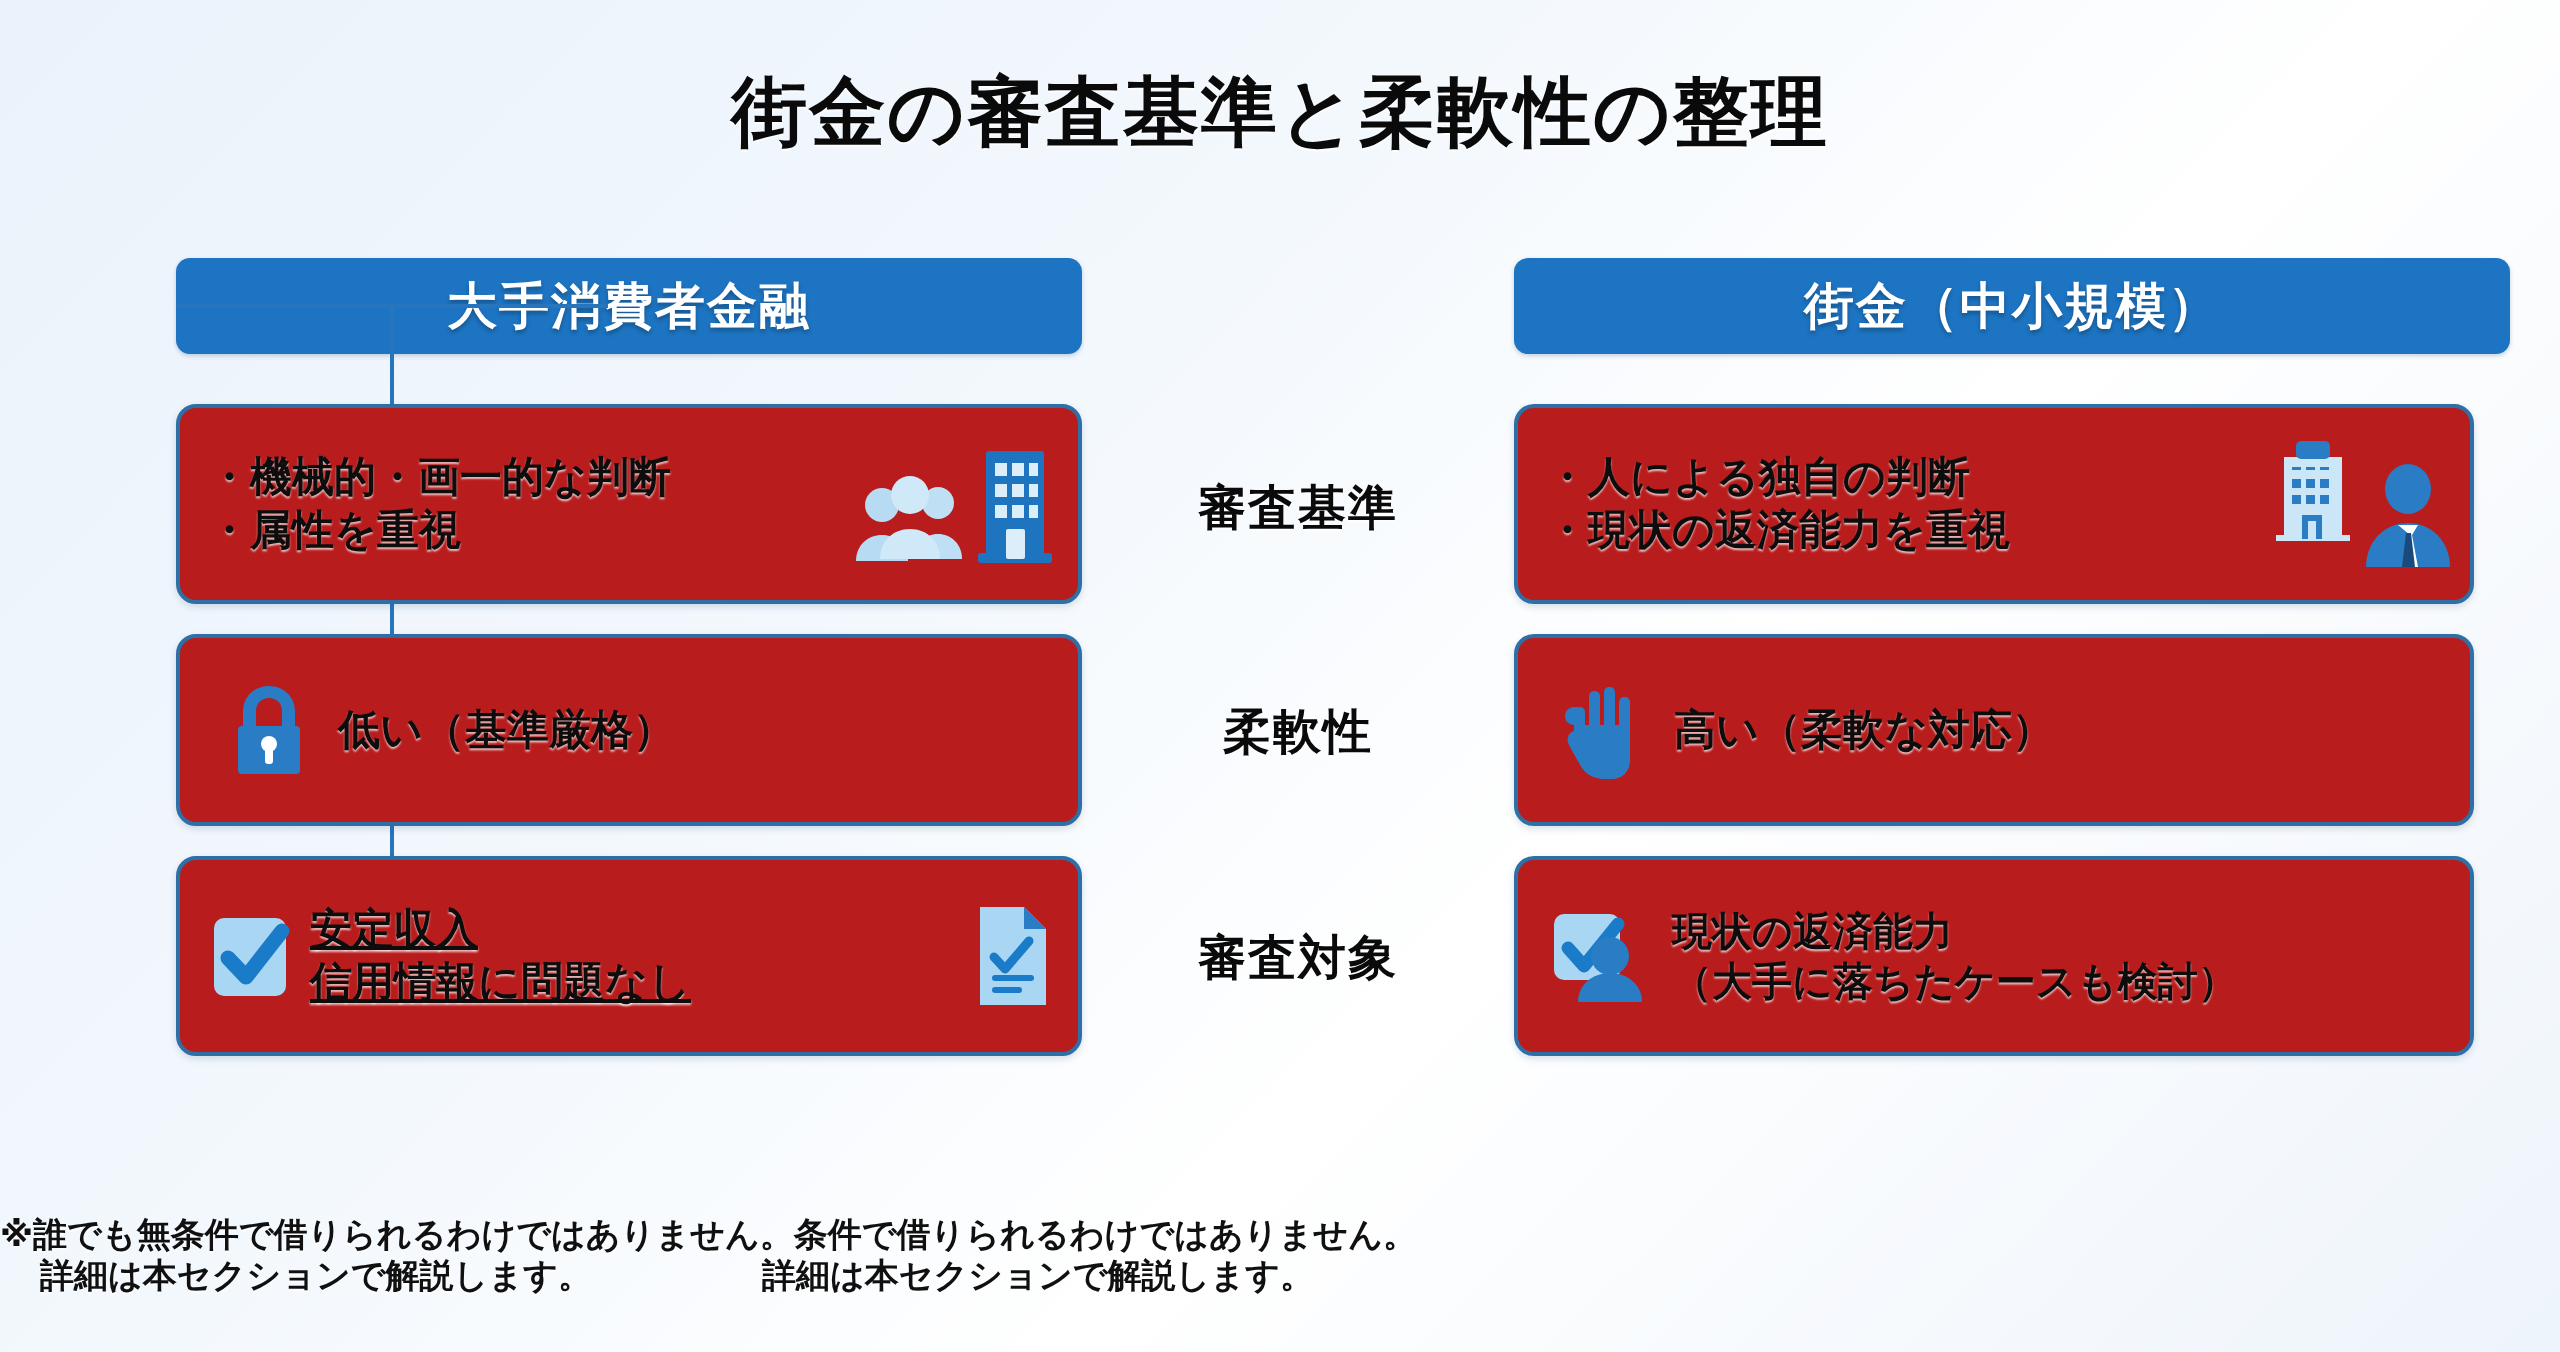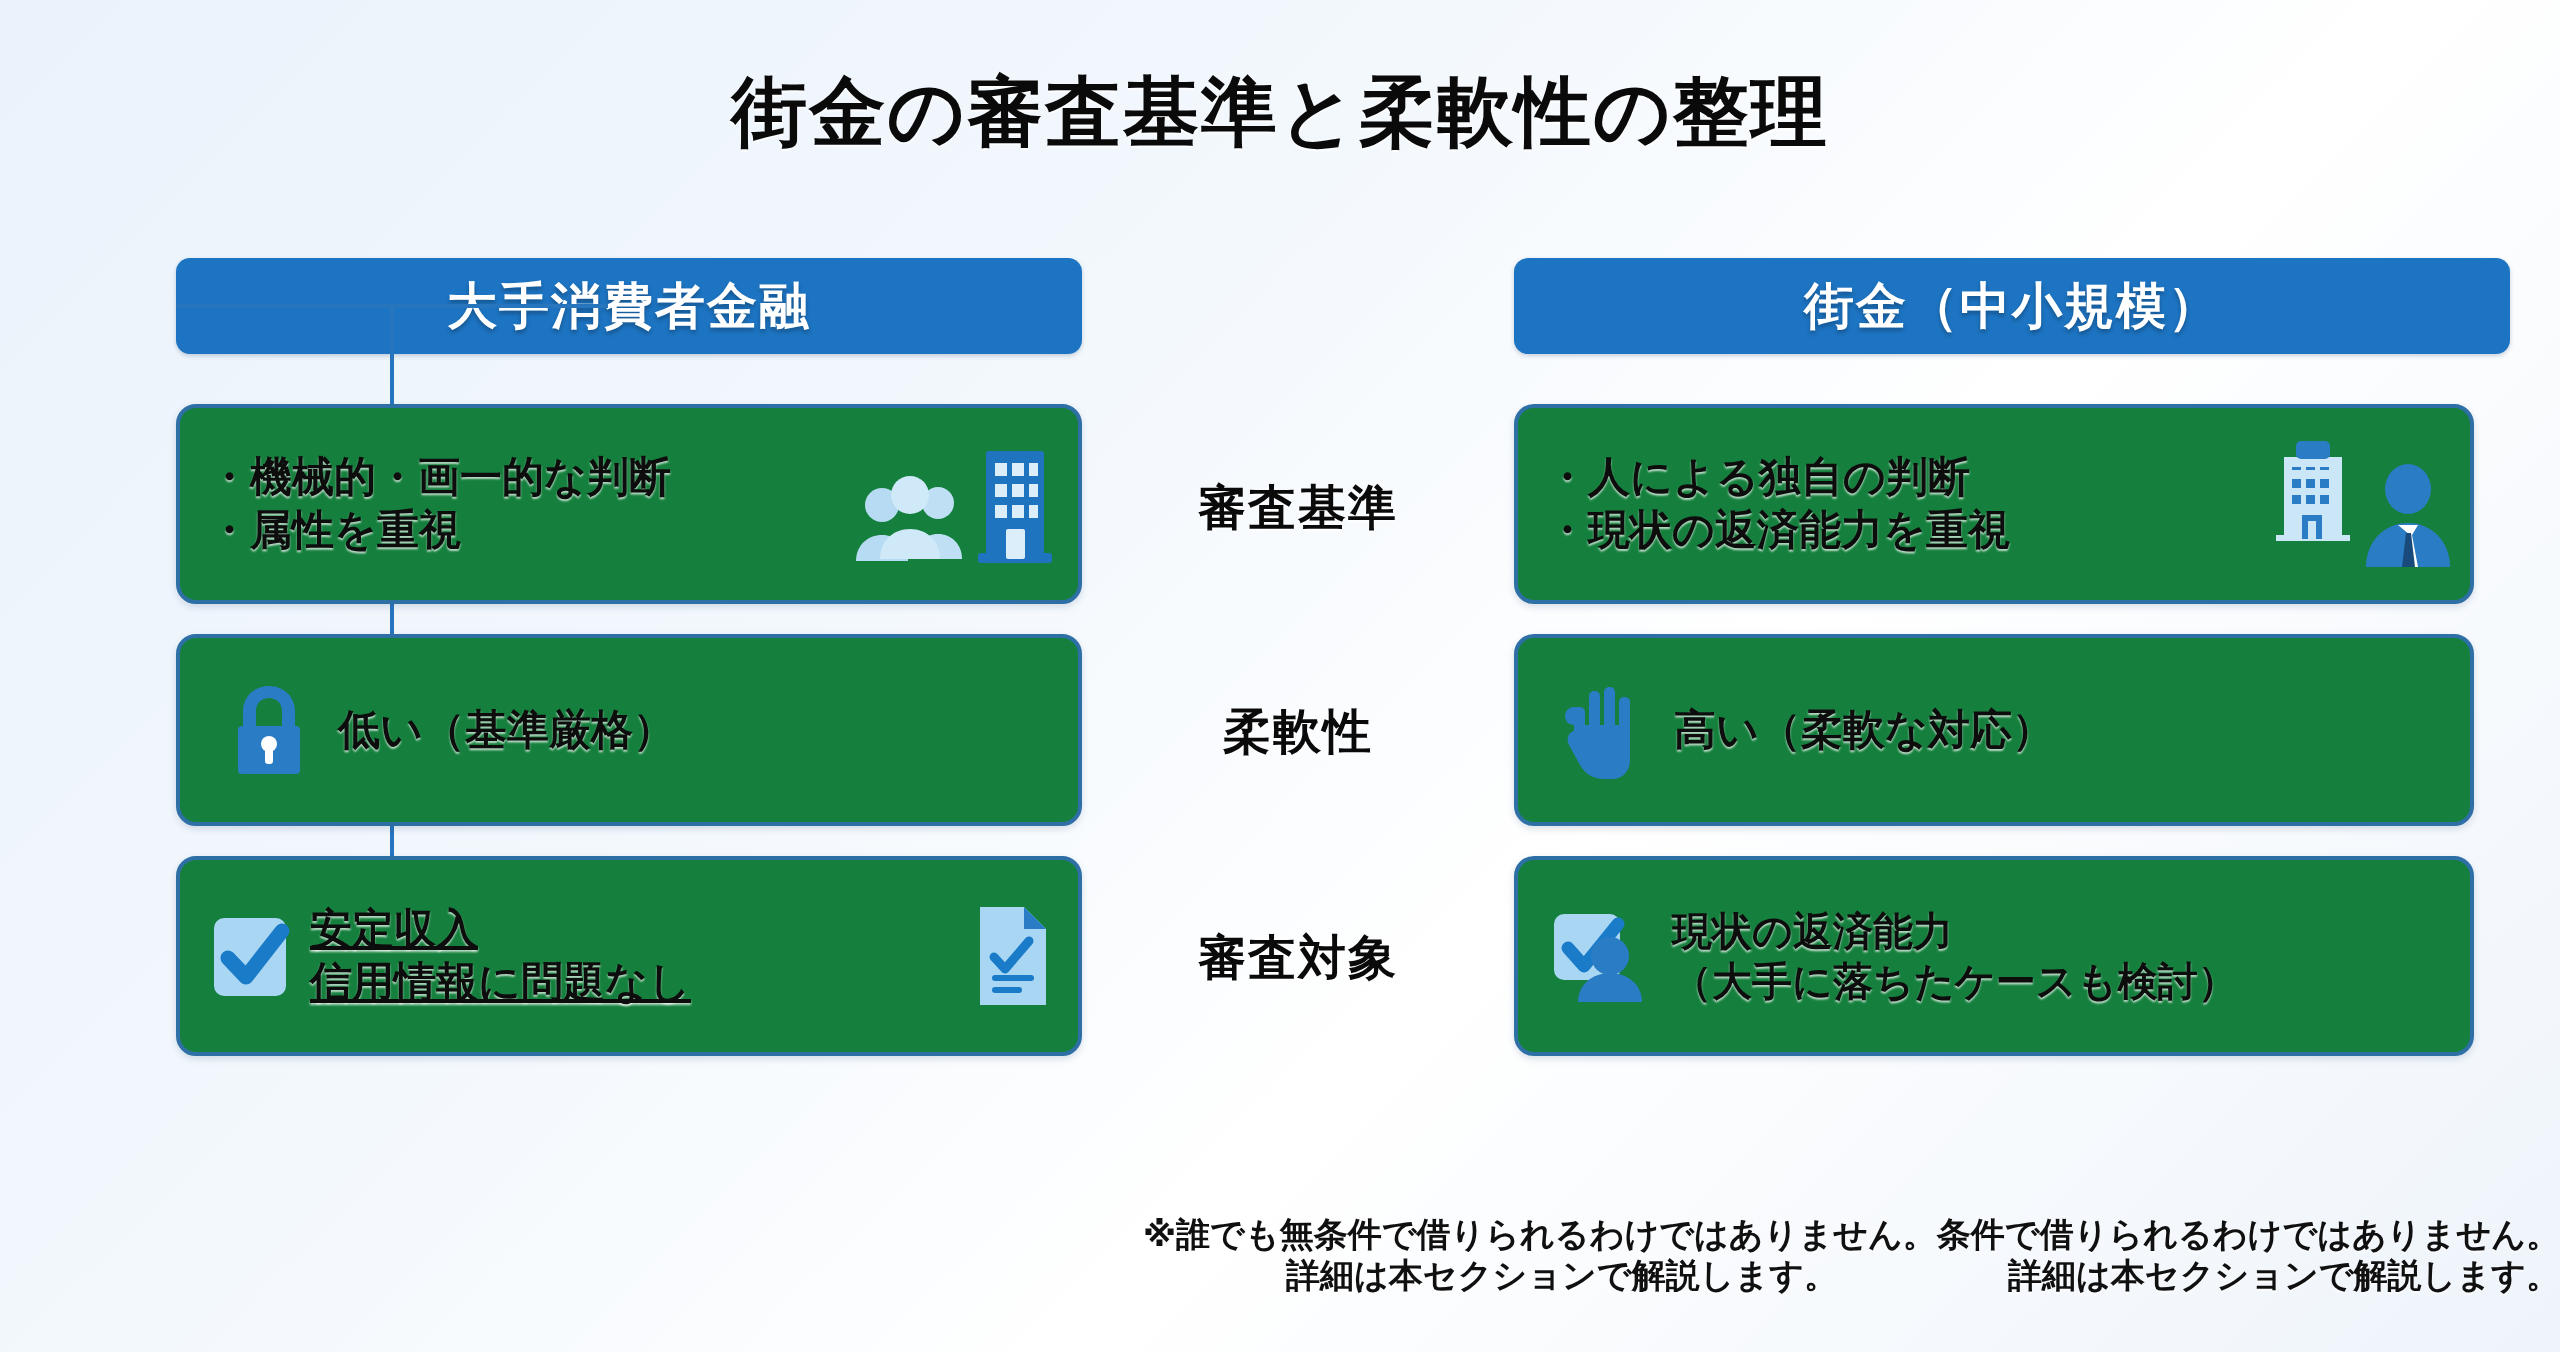--- a/index.html
+++ b/index.html
@@ -60,21 +60,21 @@
     letter-spacing: 2px;
     text-shadow: 0 3px 4px rgba(0,0,0,0.28);
     white-space: nowrap;
   }
   #head-left  { left: 0;      width: 906px; }
   #head-right { left: 1338px; width: 996px; }
 
   
   .card {
     position: absolute;
-    background: #15803d;
+    background: #b91c1c;
     border: 4px solid #2e6fa6;
     border-radius: 20px;
     box-shadow: 0 3px 7px rgba(30,70,120,0.16);
     display: flex;
     align-items: center;
     box-sizing: border-box;
     overflow: hidden;
   }
   .card.left  { left: 0;      width: 906px; }
   .card.right { left: 1338px; width: 960px; }
@@ -134,21 +134,21 @@
   }
   .conn.h { height: 4px; width: 52px; }
   .conn.v { width: 4px; }
 
   
   .footnote {
     position: absolute;
     left: 0;
     top: 1214px;
     width: 100%;
-    text-align: right;
+    text-align: left;
     font-size: 34px;
     font-weight: 700;
     line-height: 1.22;
     color: #101010;
     letter-spacing: 0px;
     text-shadow: 0 2px 2px rgba(255,255,255,0.7);
   }
   .footnote .fn-line { display: block; }
   .footnote .fn-line.l2 { padding-left: 40px; }
 

